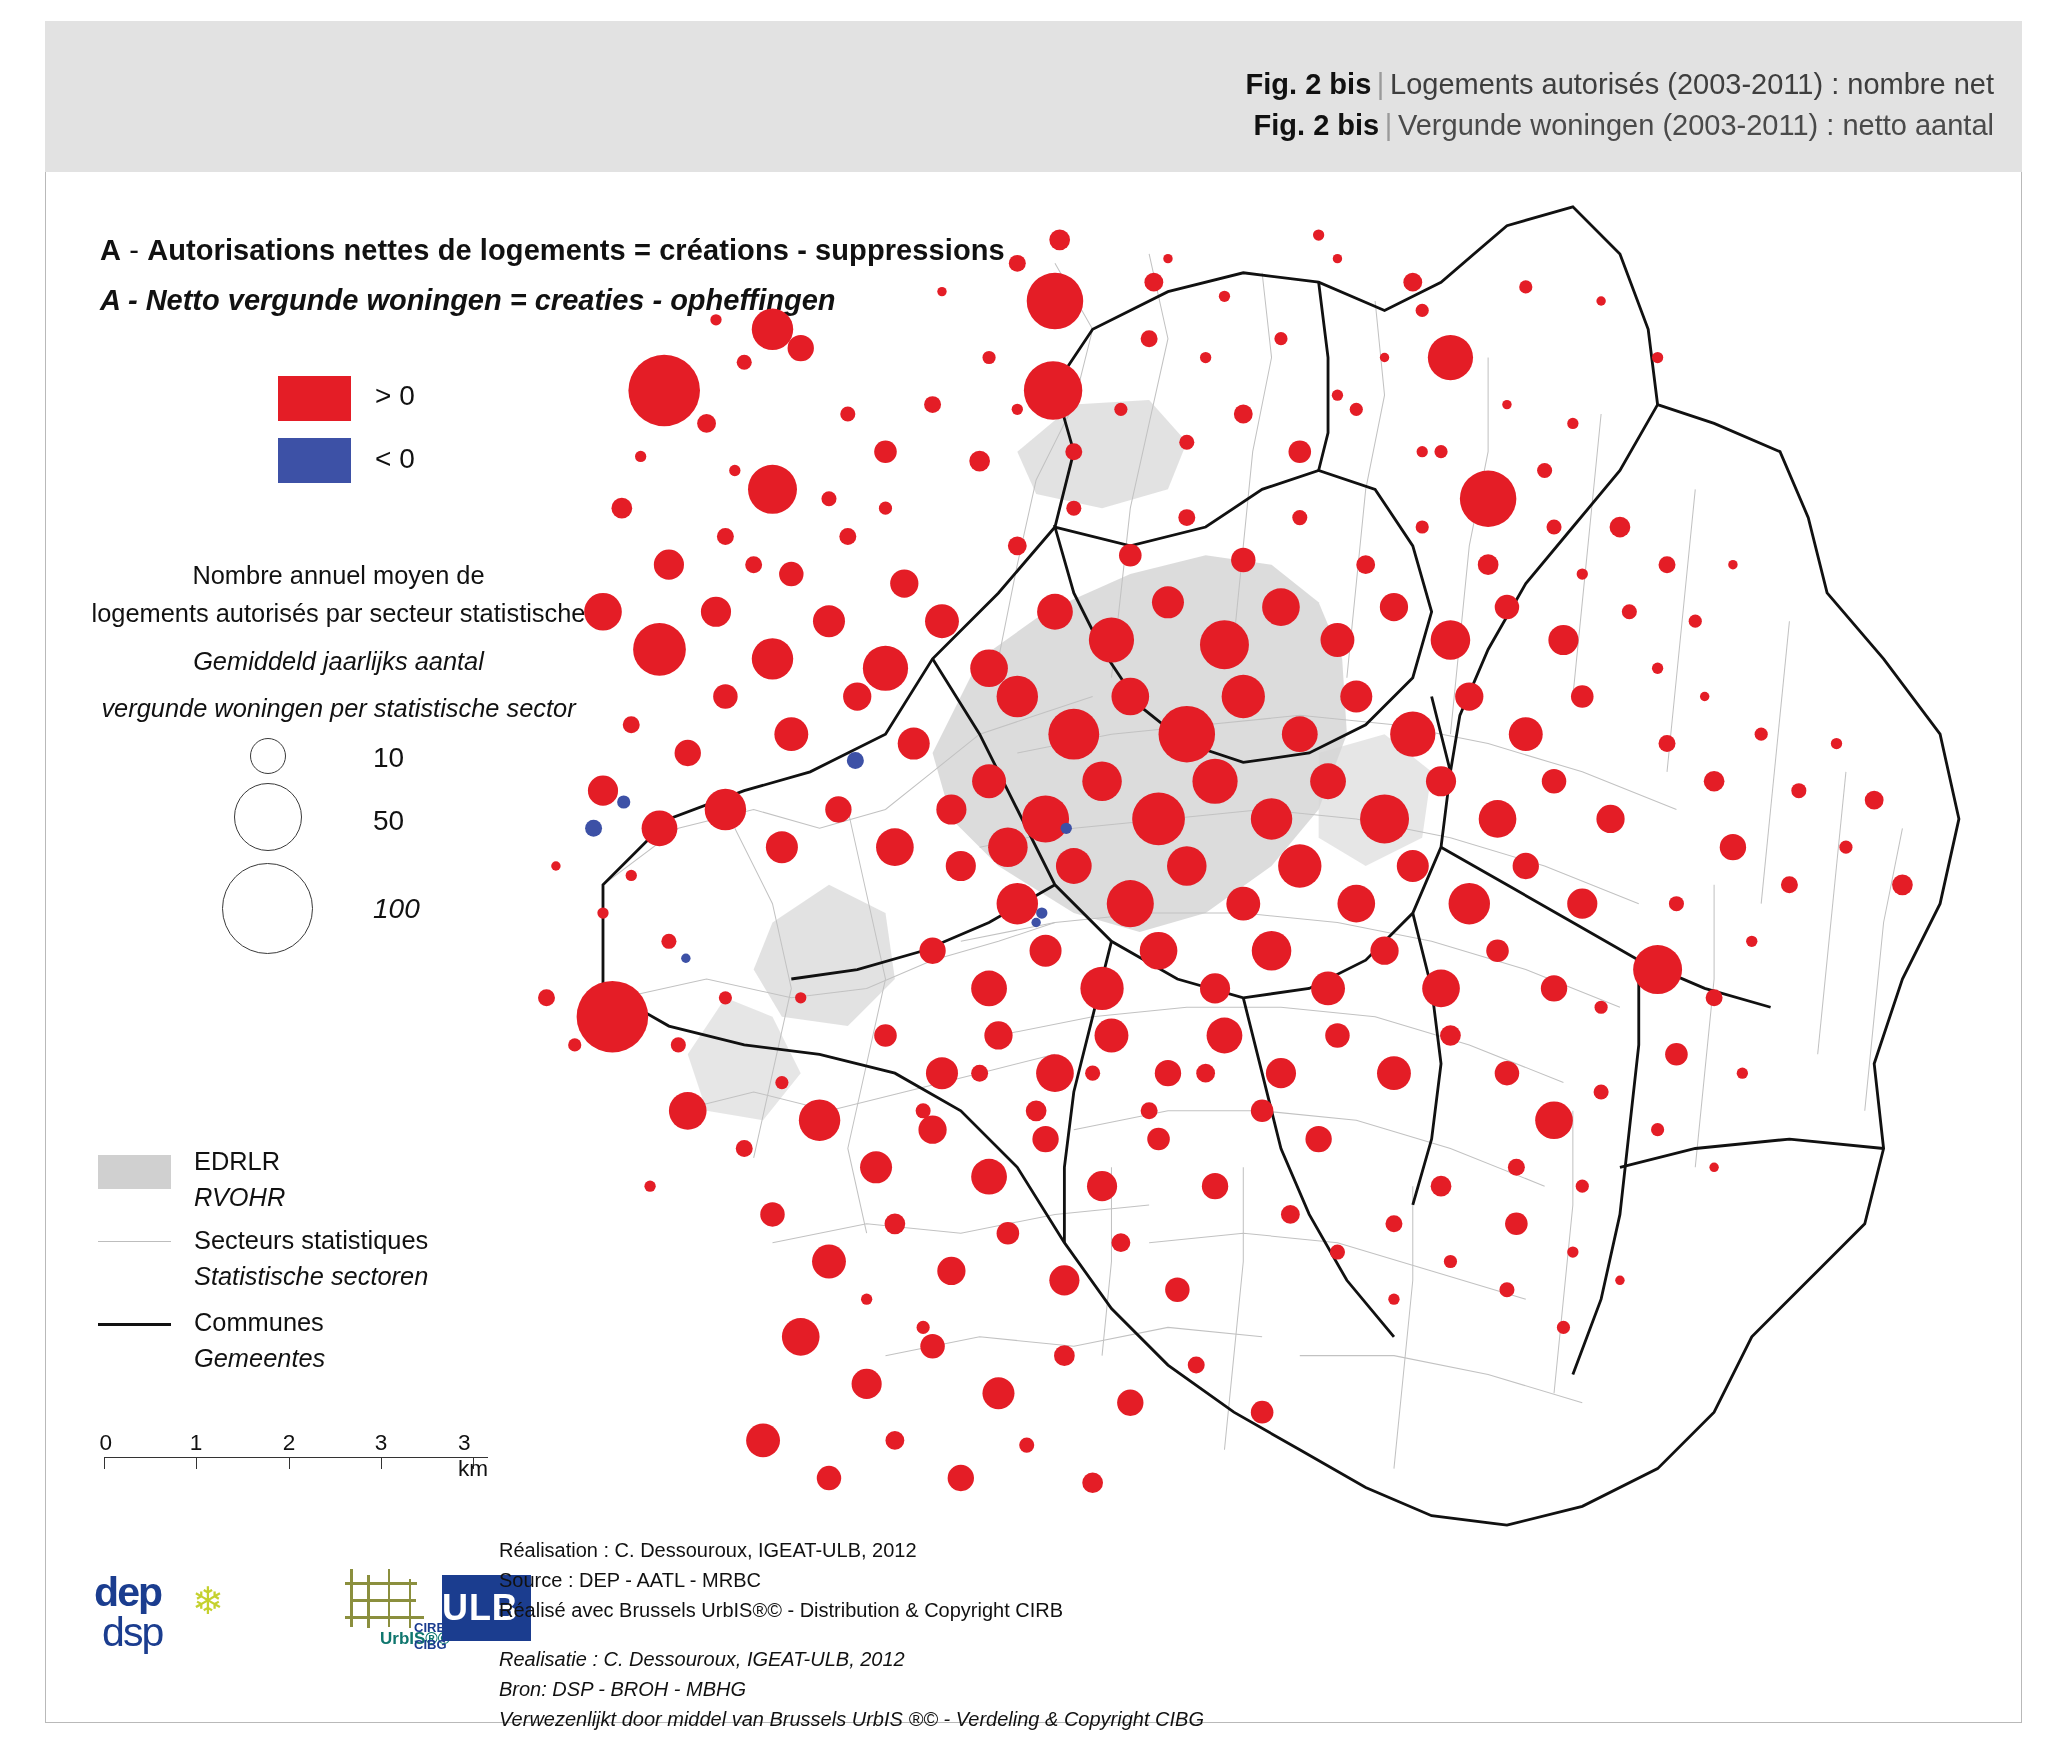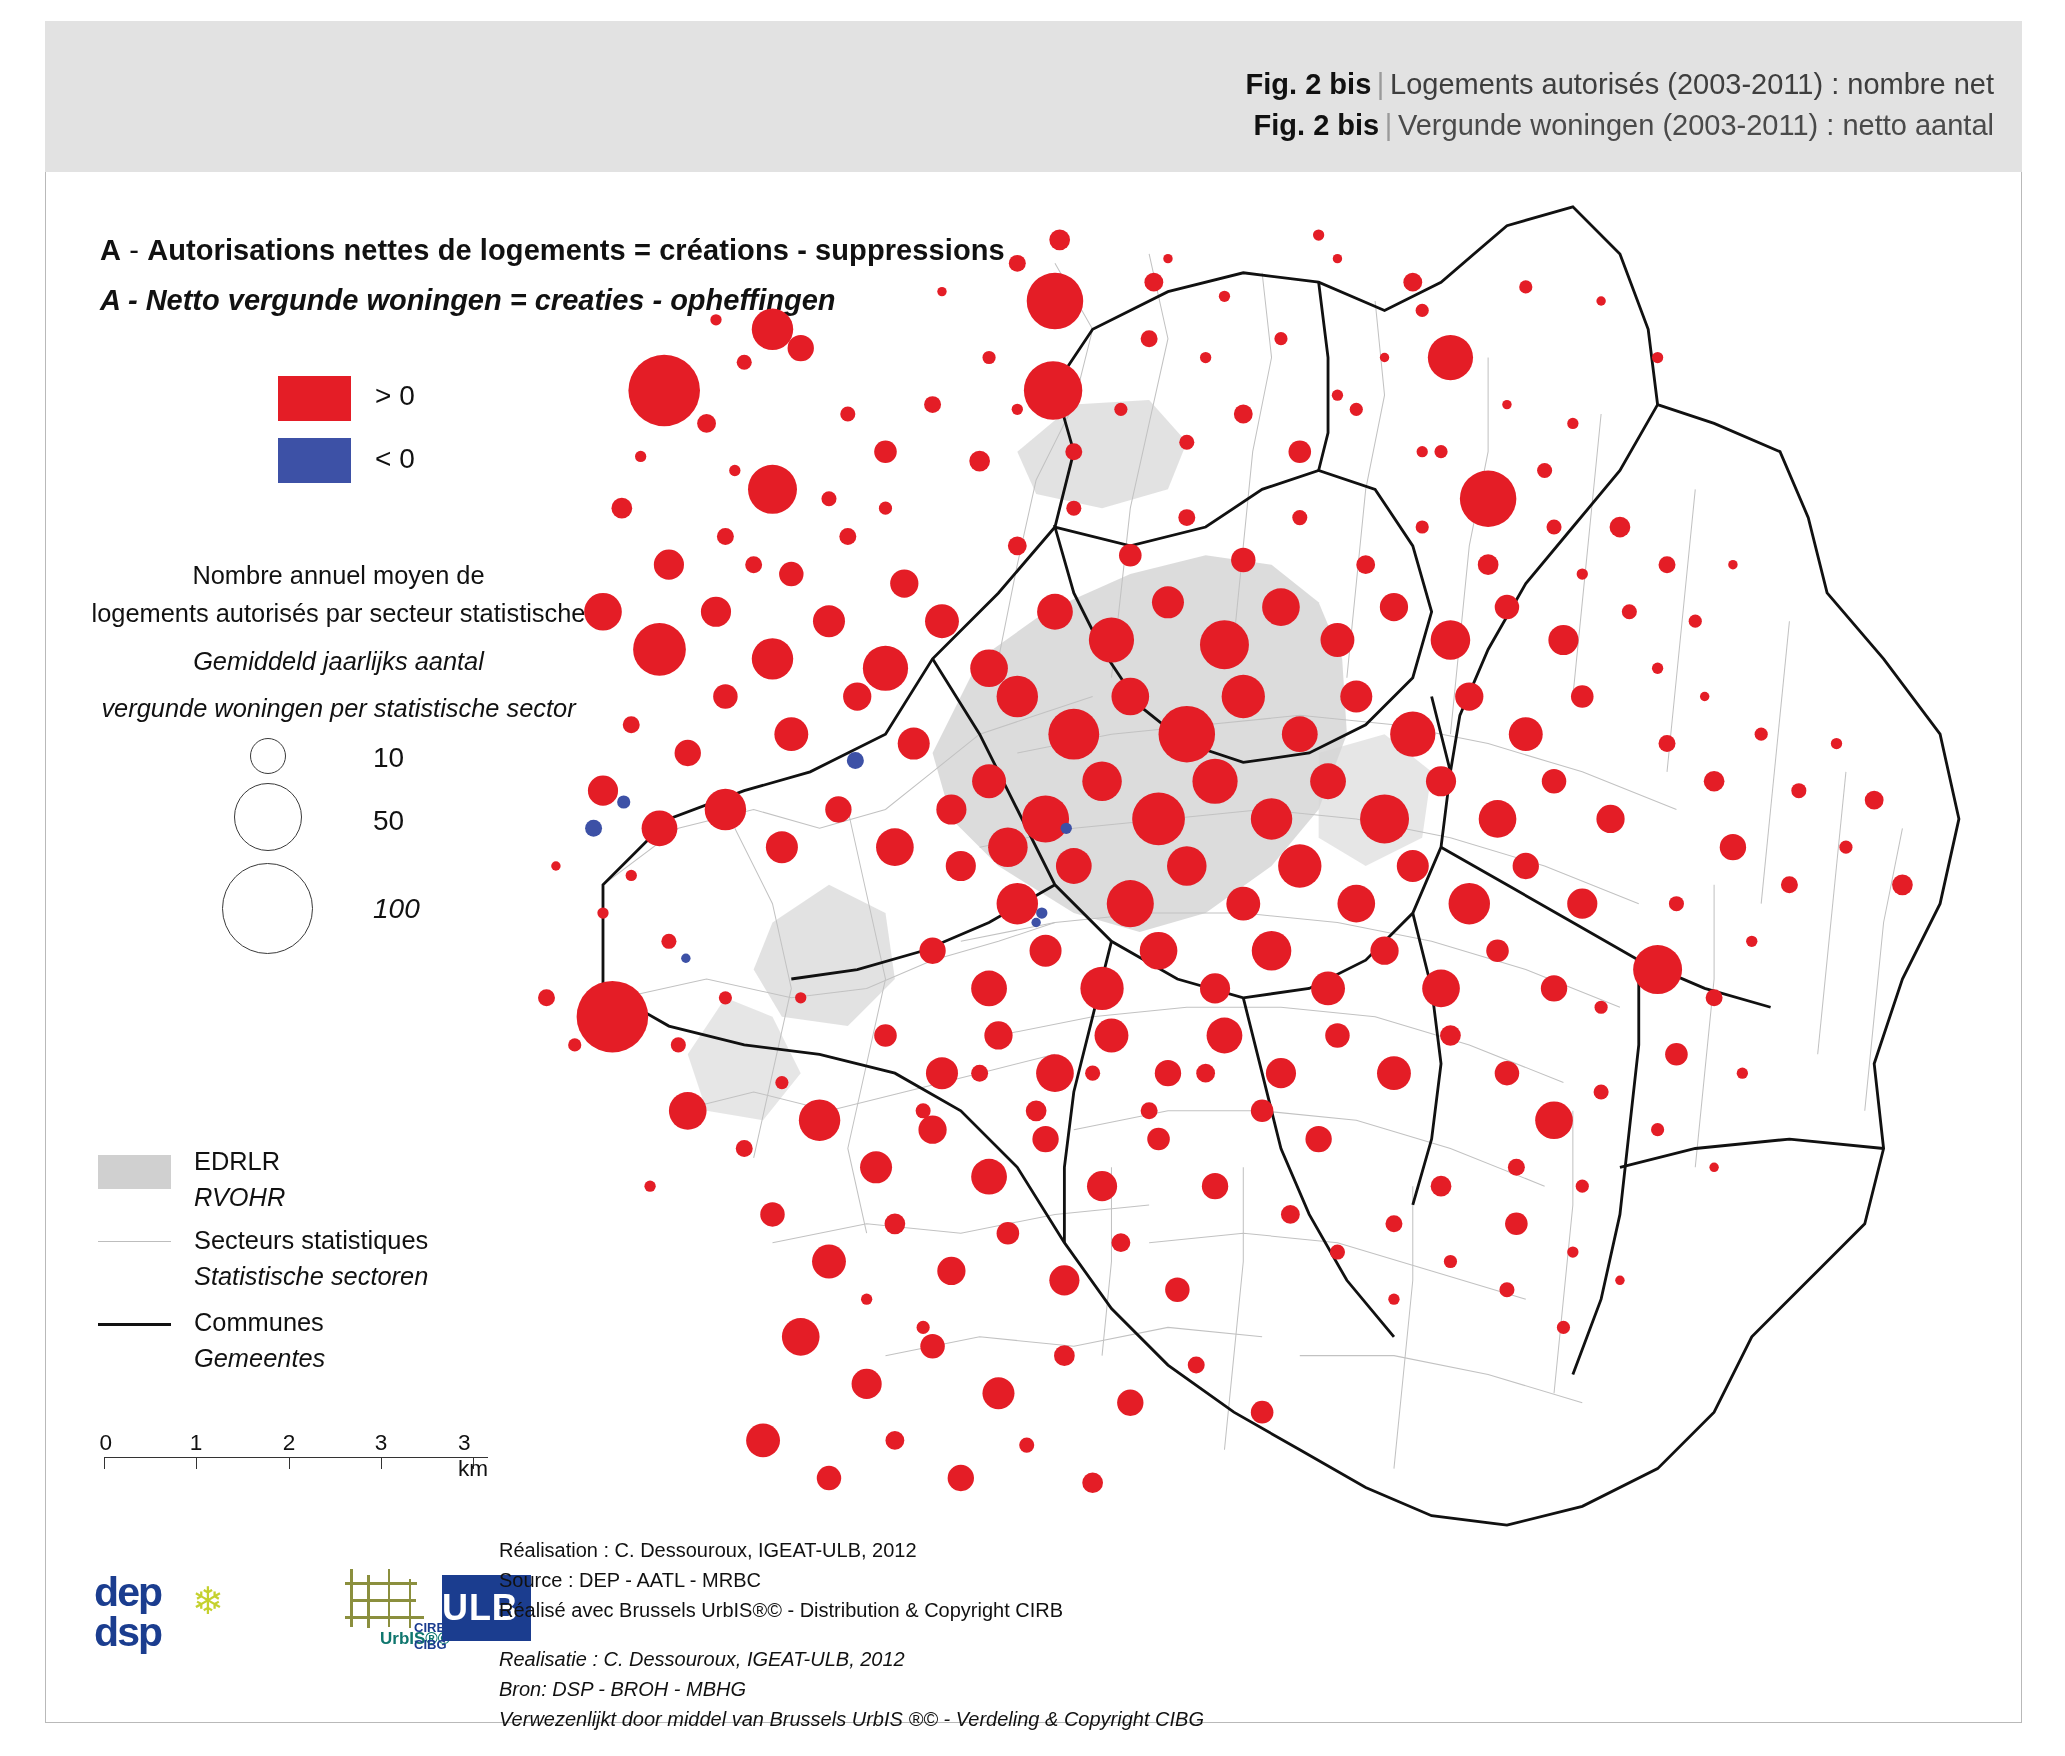--- a/index.html
+++ b/index.html
@@ -46,21 +46,21 @@
 
   .scale{position:absolute;left:104px;top:1436px;width:386px;height:40px;}
   .scale .bar{position:absolute;left:0;top:21px;width:384px;height:0;border-top:1.9px solid #333;}
   .scale .tick{position:absolute;top:21px;width:0;height:12.2px;border-left:1.9px solid #333;}
   .scale .num{position:absolute;top:-5.6px;font-size:22.6px;color:#111;transform:translateX(-50%);}
   .scale .kmlbl{position:absolute;top:-5.6px;font-size:22.6px;color:#111;}
 
   .logos{position:absolute;left:94px;top:1558px;width:348px;height:104px;}
   .logo-dep{position:absolute;left:0;top:7.5px;width:122px;height:90px;}
   .logo-dep .d1{position:absolute;left:0;top:3.8px;font-size:41px;font-weight:bold;color:#1b3d8f;letter-spacing:-1.9px;}
-  .logo-dep .d2{position:absolute;left:0;top:43px;font-size:41px;font-weight:bold;color:#1b3d8f;letter-spacing:-1.9px;}
+  .logo-dep .d2{position:absolute;left:8px;top:43px;font-size:41px;font-weight:normal;color:#1b3d8f;letter-spacing:-1.9px;}
   .logo-dep .star{position:absolute;left:98px;top:13px;font-size:38px;color:#c5d12e;}
   .logo-urbis{position:absolute;left:243px;top:11.3px;width:113px;height:87px;}
   .logo-urbis .grid{position:absolute;left:7.5px;top:0;width:90px;height:58px;}
   .logo-urbis .gl{position:absolute;background:#8b8f3e;}
   .logo-urbis .txt{position:absolute;left:0;top:60px;font-size:17px;font-weight:bold;color:#0f766e;margin-left:43px;}
   .logo-urbis .txt2{position:absolute;left:77px;top:51px;font-size:13px;font-weight:bold;color:#1b3d8f;line-height:1.25;}
   .logo-ulb{position:absolute;left:348px;top:17px;width:89px;height:66px;background:#1b3d8f;color:#fff;font-size:36px;font-weight:bold;line-height:66px;letter-spacing:0.9px;}
 
   .credits{position:absolute;left:499px;top:1535px;font-size:20px;color:#111;line-height:1.5;}
   .credits .nl{font-style:italic;margin-top:19px;}

